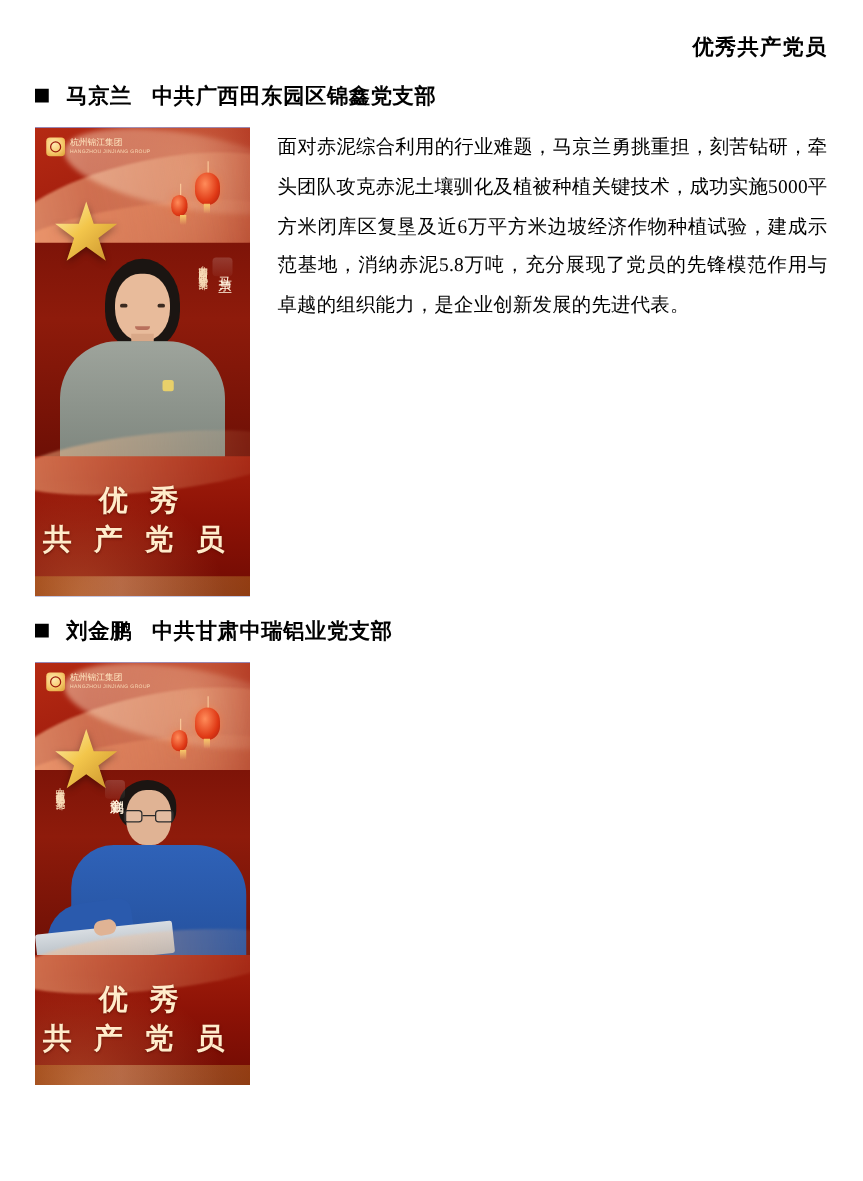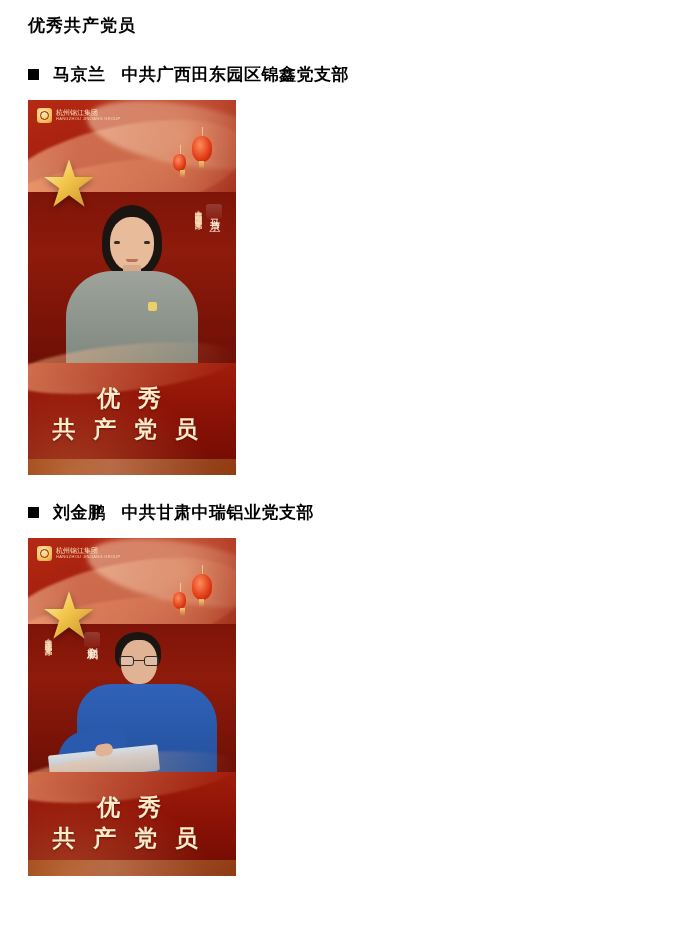--- a/index.html
+++ b/index.html
@@ -16,30 +16,30 @@
     overflow: hidden;
   }
   .page {
     width: 690px;
     height: 945px;
     position: relative;
     box-sizing: border-box;
     padding: 0 28px;
   }
   .doc-title {
-    text-align: left;
+    text-align: right;
     font-family: "Liberation Sans", sans-serif;
     font-weight: bold;
     font-size: 17px;
     letter-spacing: 1px;
-    margin: 14px 0 0 0;
+    margin: 26px 0 0 0;
     padding: 0;
   }
   .entry {
-    margin-top: 26px;
+    margin-top: 16px;
   }
   .entry-heading {
     display: flex;
     align-items: center;
     font-family: "Liberation Sans", sans-serif;
     font-weight: bold;
     font-size: 17px;
     letter-spacing: 0.5px;
     margin-bottom: 14px;
   }
@@ -63,21 +63,20 @@
     align-items: flex-start;
   }
   .poster {
     width: 172px;
     height: 375px;
     flex: 0 0 auto;
     position: relative;
     overflow: hidden;
     background: #1d4ed8;
     border: 0;
-    padding-left: 36px;
   }
   .poster-2 {
     height: 338px;
   }
   
   .poster .bg-top {
     position: absolute;
     left: 0; right: 0; top: 0;
     height: 56%;
     background:
@@ -489,20 +488,23 @@
 
         <div class="bottom">
           <div class="slogan">
             <span>优 秀</span>
             <span class="l2">共 产 党 员</span>
           </div>
           <div class="ribbon"></div>
         </div>
       </div>
 
+      <div class="article">
+        <p>面对赤泥综合利用的行业难题，马京兰勇挑重担，刻苦钻研，牵头团队攻克赤泥土壤驯化及植被种植关键技术，成功实施5000平方米闭库区复垦及近6万平方米边坡经济作物种植试验，建成示范基地，消纳赤泥5.8万吨，充分展现了党员的先锋模范作用与卓越的组织能力，是企业创新发展的先进代表。</p>
+      </div>
     </div>
   </div>
 
   <div class="entry">
     <div class="entry-heading">
       <span class="bullet-square"></span>
       <span class="entry-name">刘金鹏</span>
       <span class="entry-branch">中共甘肃中瑞铝业党支部</span>
     </div>
     <div class="entry-body">

